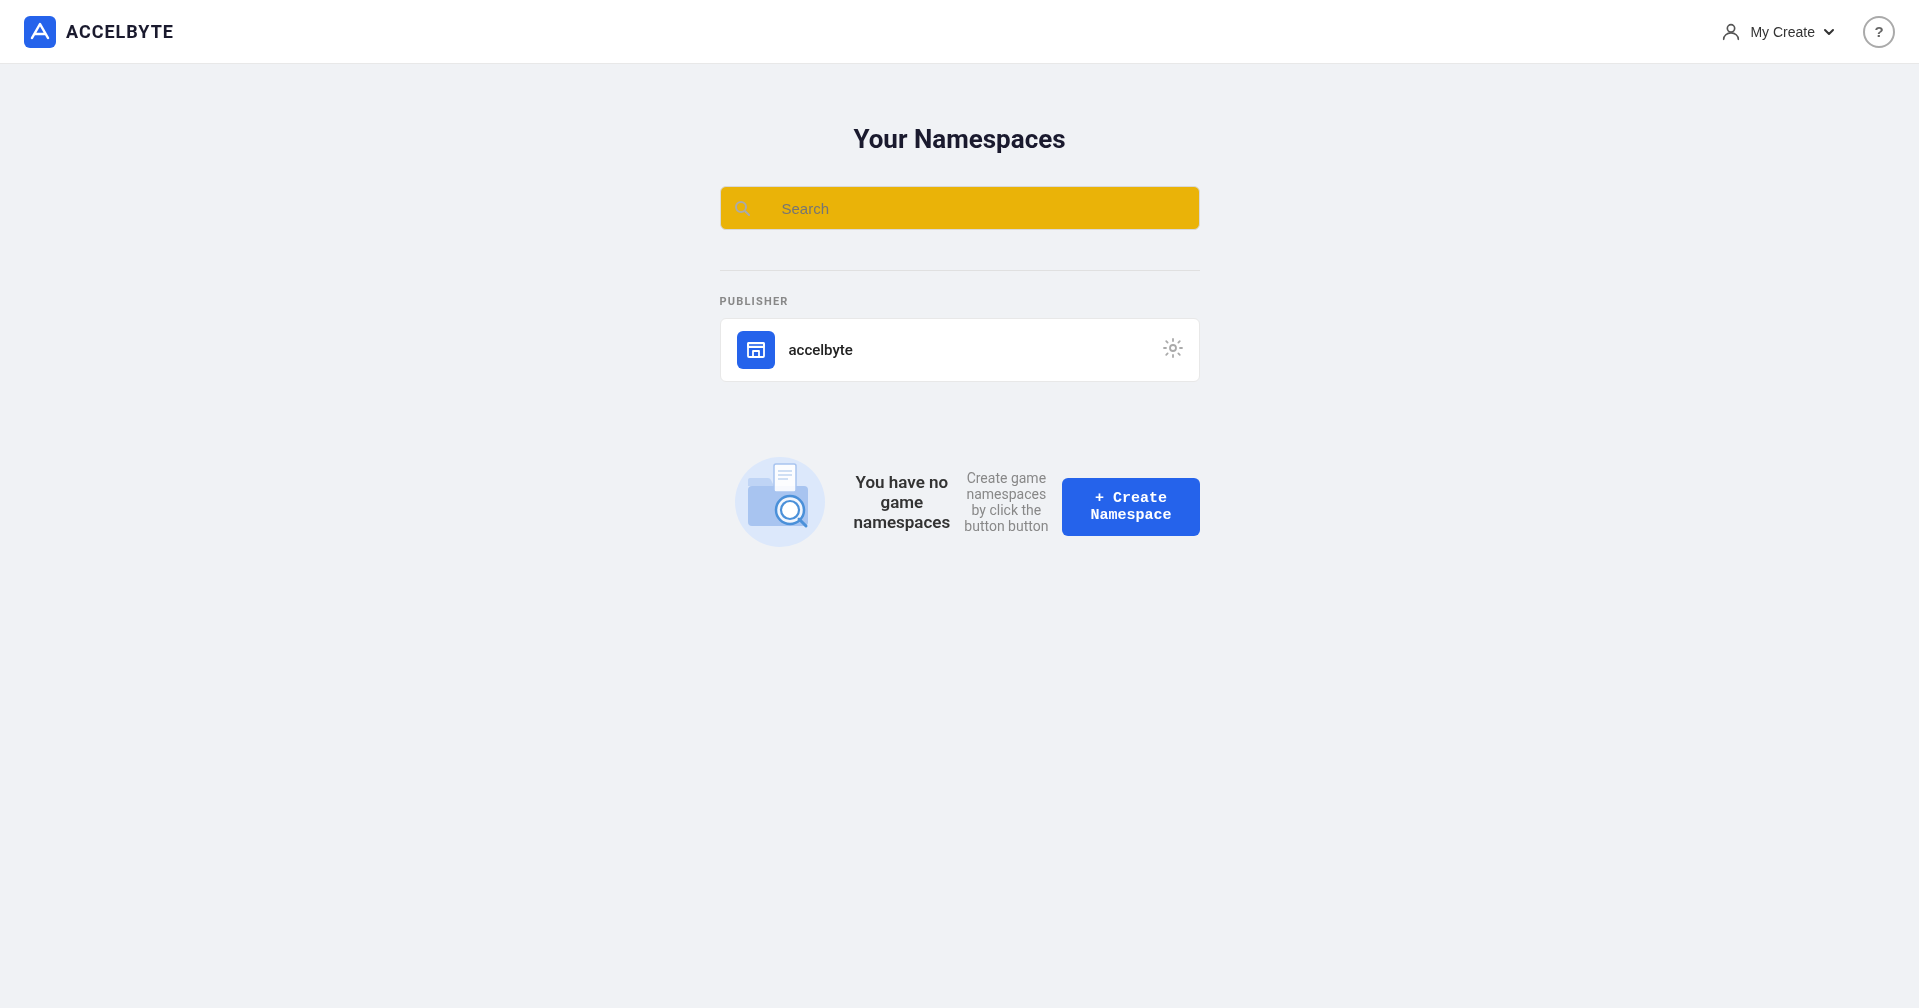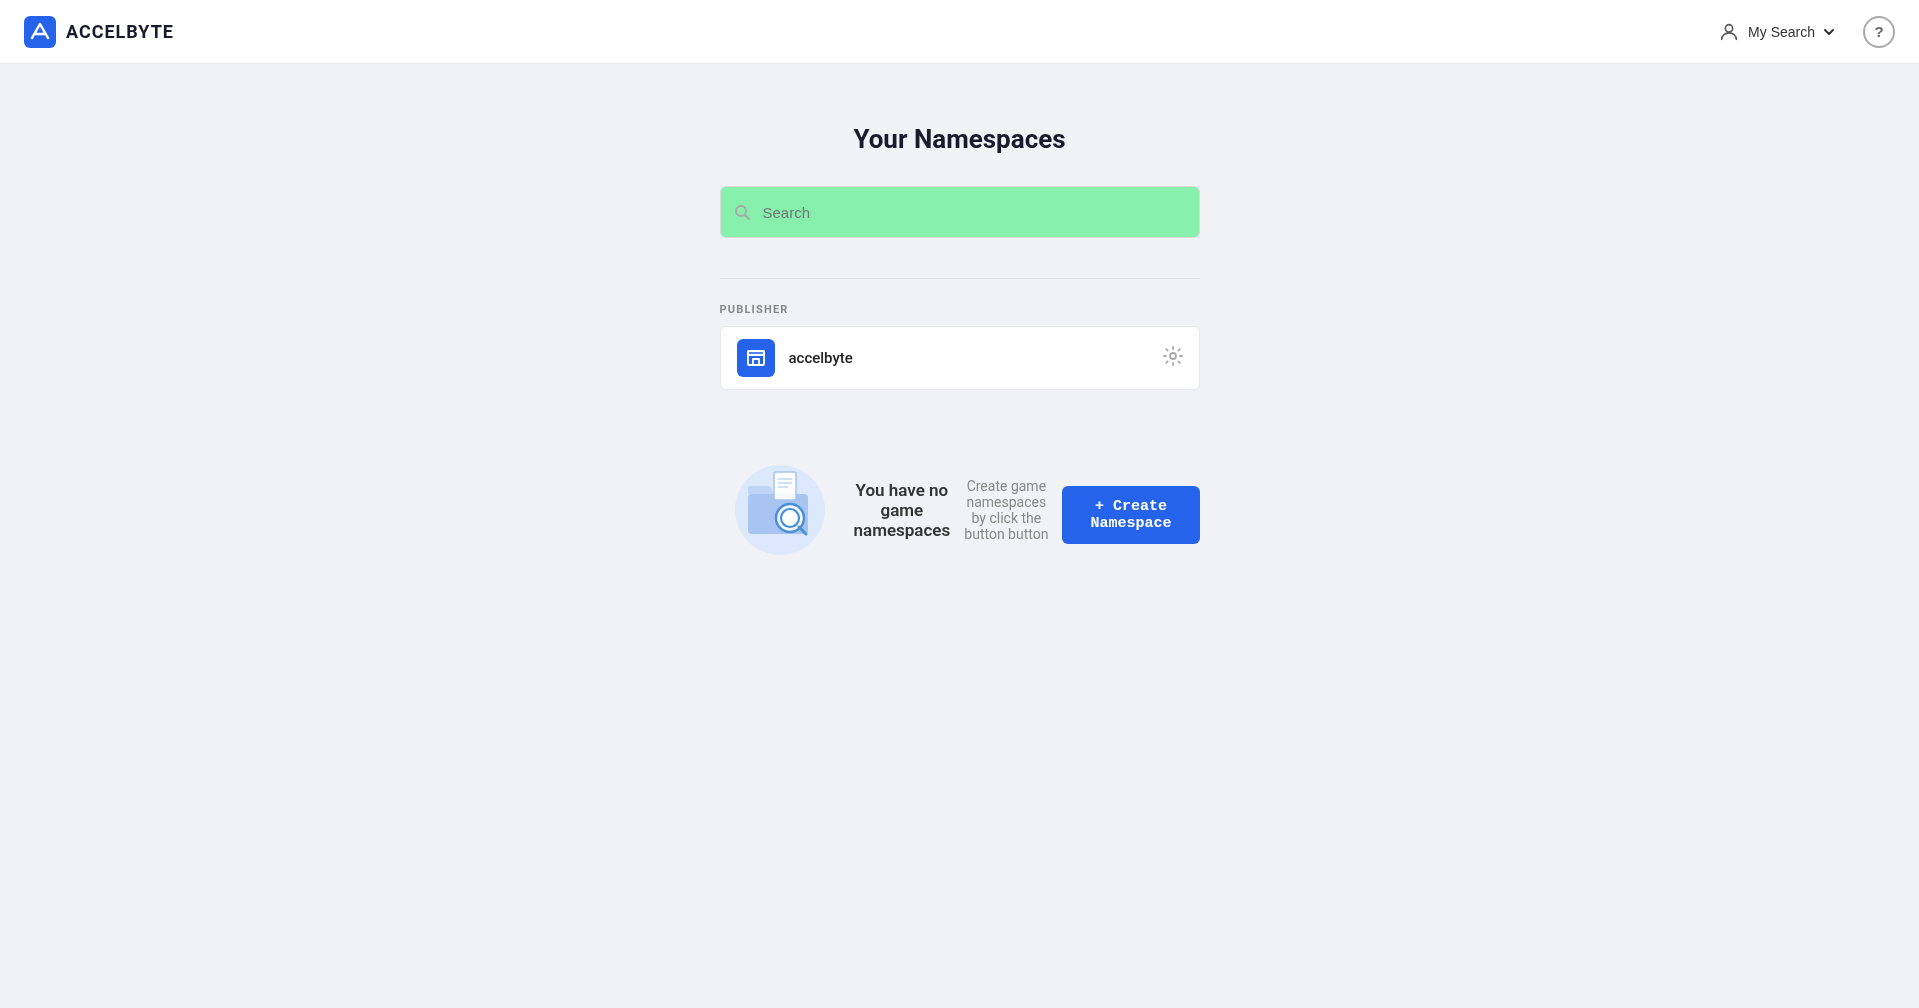--- a/index.html
+++ b/index.html
@@ -119,27 +119,27 @@
 
     
     .search-container {
       width: 100%;
       position: relative;
       margin-bottom: 32px;
     }
 
     .search-input {
       width: 100%;
-      height: 52px;
-      padding: 0 16px 0 42px;
+      height: 44px;
+      padding: 0 16px 0 61px;
       border: 1px solid #d9d9d9;
       border-radius: 6px;
       font-size: 15px;
       color: #333;
-      background: #86efac;
+      background: #eab308;
       outline: none;
     }
 
     .search-icon-wrap {
       position: absolute;
       left: 14px;
       top: 50%;
       transform: translateY(-50%);
       color: #aaa;
       display: flex;
@@ -266,21 +266,21 @@
     <span class="logo-text">ACCELBYTE</span>
   </div>
 
   <div class="header-right">
     <button class="my-account-btn">
 
       <svg class="user-icon" viewBox="0 0 24 24" fill="none" stroke="currentColor" stroke-width="1.8" stroke-linecap="round" stroke-linejoin="round">
         <circle cx="12" cy="8" r="4"></circle>
         <path d="M4 20c0-4 3.6-7 8-7s8 3 8 7"></path>
       </svg>
-      <span>My Search</span>
+      <span>My Create</span>
 
       <svg width="12" height="12" viewBox="0 0 12 12" fill="none" stroke="currentColor" stroke-width="2" stroke-linecap="round" stroke-linejoin="round">
         <path d="M2 4 L6 8 L10 4"></path>
       </svg>
     </button>
 
     <button class="help-btn">
       <span>?</span>
     </button>
   </div>

